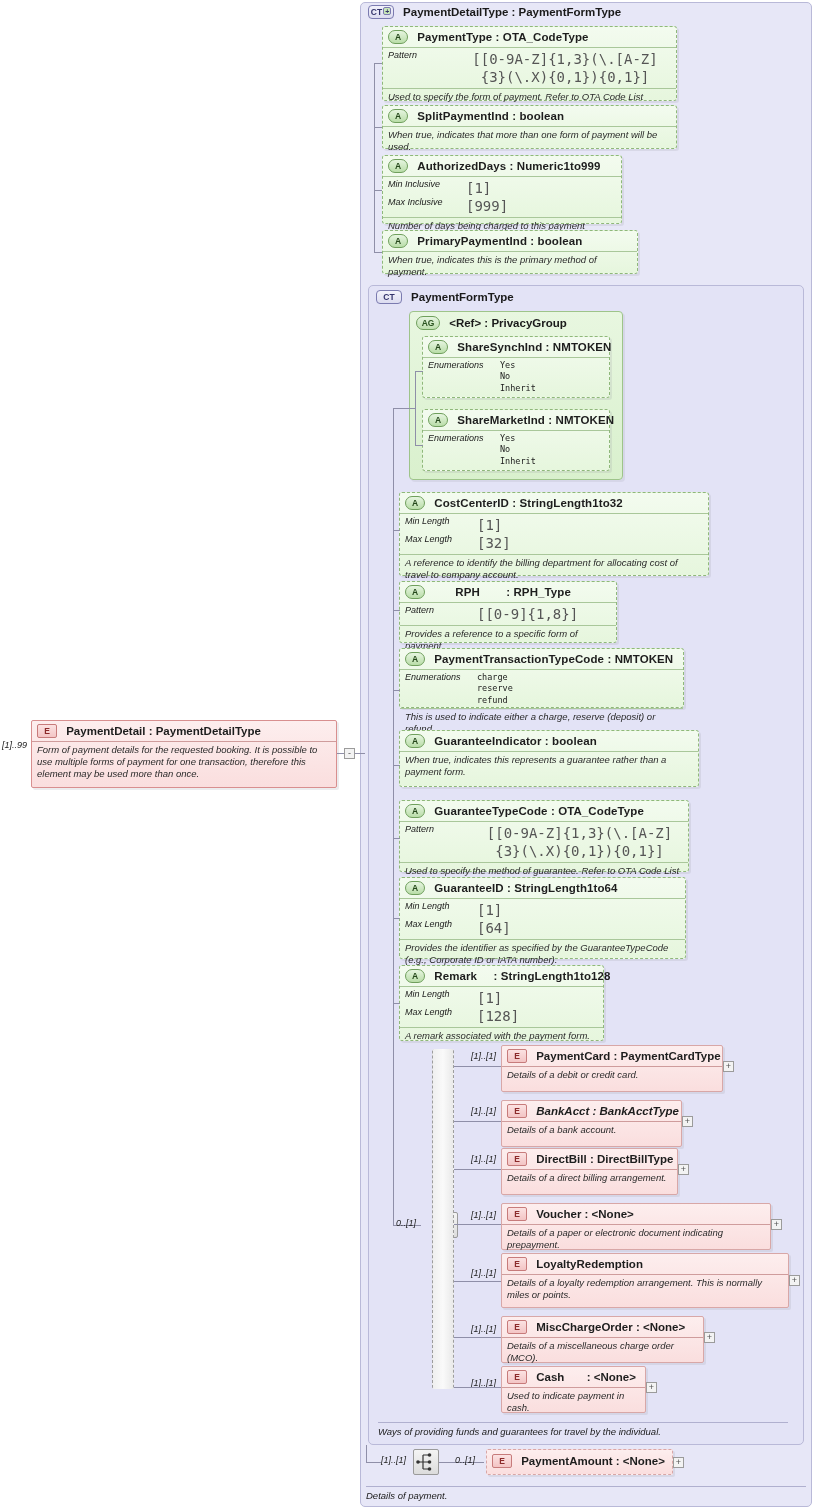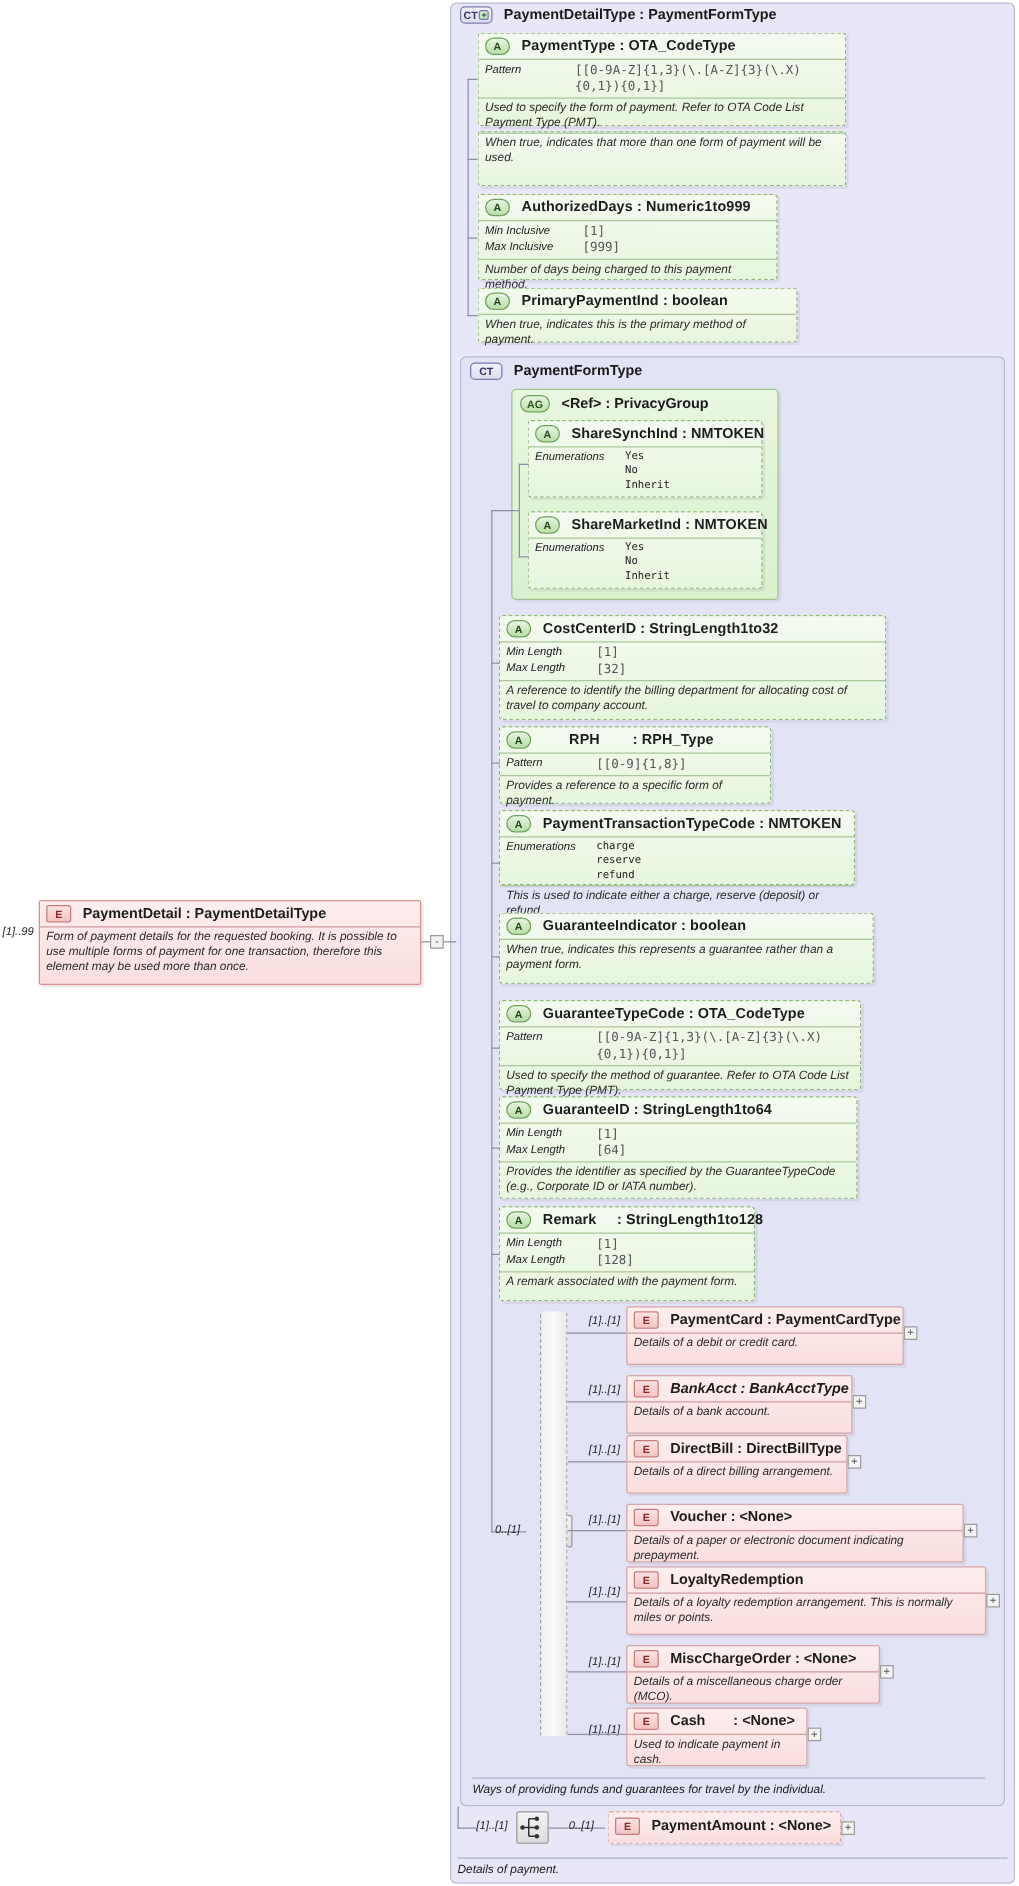--- a/index.html
+++ b/index.html
@@ -46,21 +46,21 @@
     padding:2px 6px 2px 5px;
     font-size:9px;
   }
   .attrbox .desc {
     border-top:1px solid #a9c79a;
     padding:2px 6px 3px 5px;
     font-style:italic; font-size:9.5px; color:#2a2a2a; line-height:1.25;
   }
   .facetrow { display:flex; line-height:1.3; }
   .facetrow .fk { font-style:italic; width:72px; flex:0 0 72px; color:#1a1a1a; font-size:9px;}
-  .facetrow .fv { color:#555; font-family:"DejaVu Sans Mono", monospace; font-size:10px; }
+  .facetrow .fv { color:#555; font-family:"DejaVu Sans Mono", monospace; font-size:14px;text-align:center; }
   .facetrow.wide .fk { width:78px; flex:0 0 78px; }
   .enumlist { font-family:"DejaVu Sans Mono", monospace; font-size:8.5px; color:#1a1a1a; line-height:1.35; }
 
   
   .elembox {
     position:absolute;
     background:linear-gradient(180deg,#fdeeee 0%, #fadede 100%);
     border:1px solid #d8a7a7;
     border-radius:2px;
     box-shadow:2px 2px 0 rgba(150,150,160,.18);
@@ -171,20 +171,24 @@
   <div class="facets">
     <div class="facetrow">
       <span class="fk">Pattern</span>
       <span class="fv">[[0-9A-Z]{1,3}(\.[A-Z]{3}(\.X){0,1}){0,1}]</span>
     </div>
   </div>
   <div class="desc">Used to specify the form of payment.  Refer to OTA Code List Payment Type (PMT).</div>
 </div>
 
 <div class="attrbox" style="left:382px; top:105px; width:295px; height:44px;">
+  <div class="hdr">
+    <span class="badge a">A</span>
+    <span style="vertical-align:middle;">SplitPaymentInd : boolean</span>
+  </div>
   <div class="desc">When true, indicates that more than one form of payment will be used.</div>
 </div>
 
 <div class="attrbox" style="left:382px; top:155px; width:240px; height:69px;">
   <div class="hdr">
     <span class="badge a">A</span>
     <span style="vertical-align:middle;">AuthorizedDays : Numeric1to999</span>
   </div>
   <div class="facets">
     <div class="facetrow wide">

